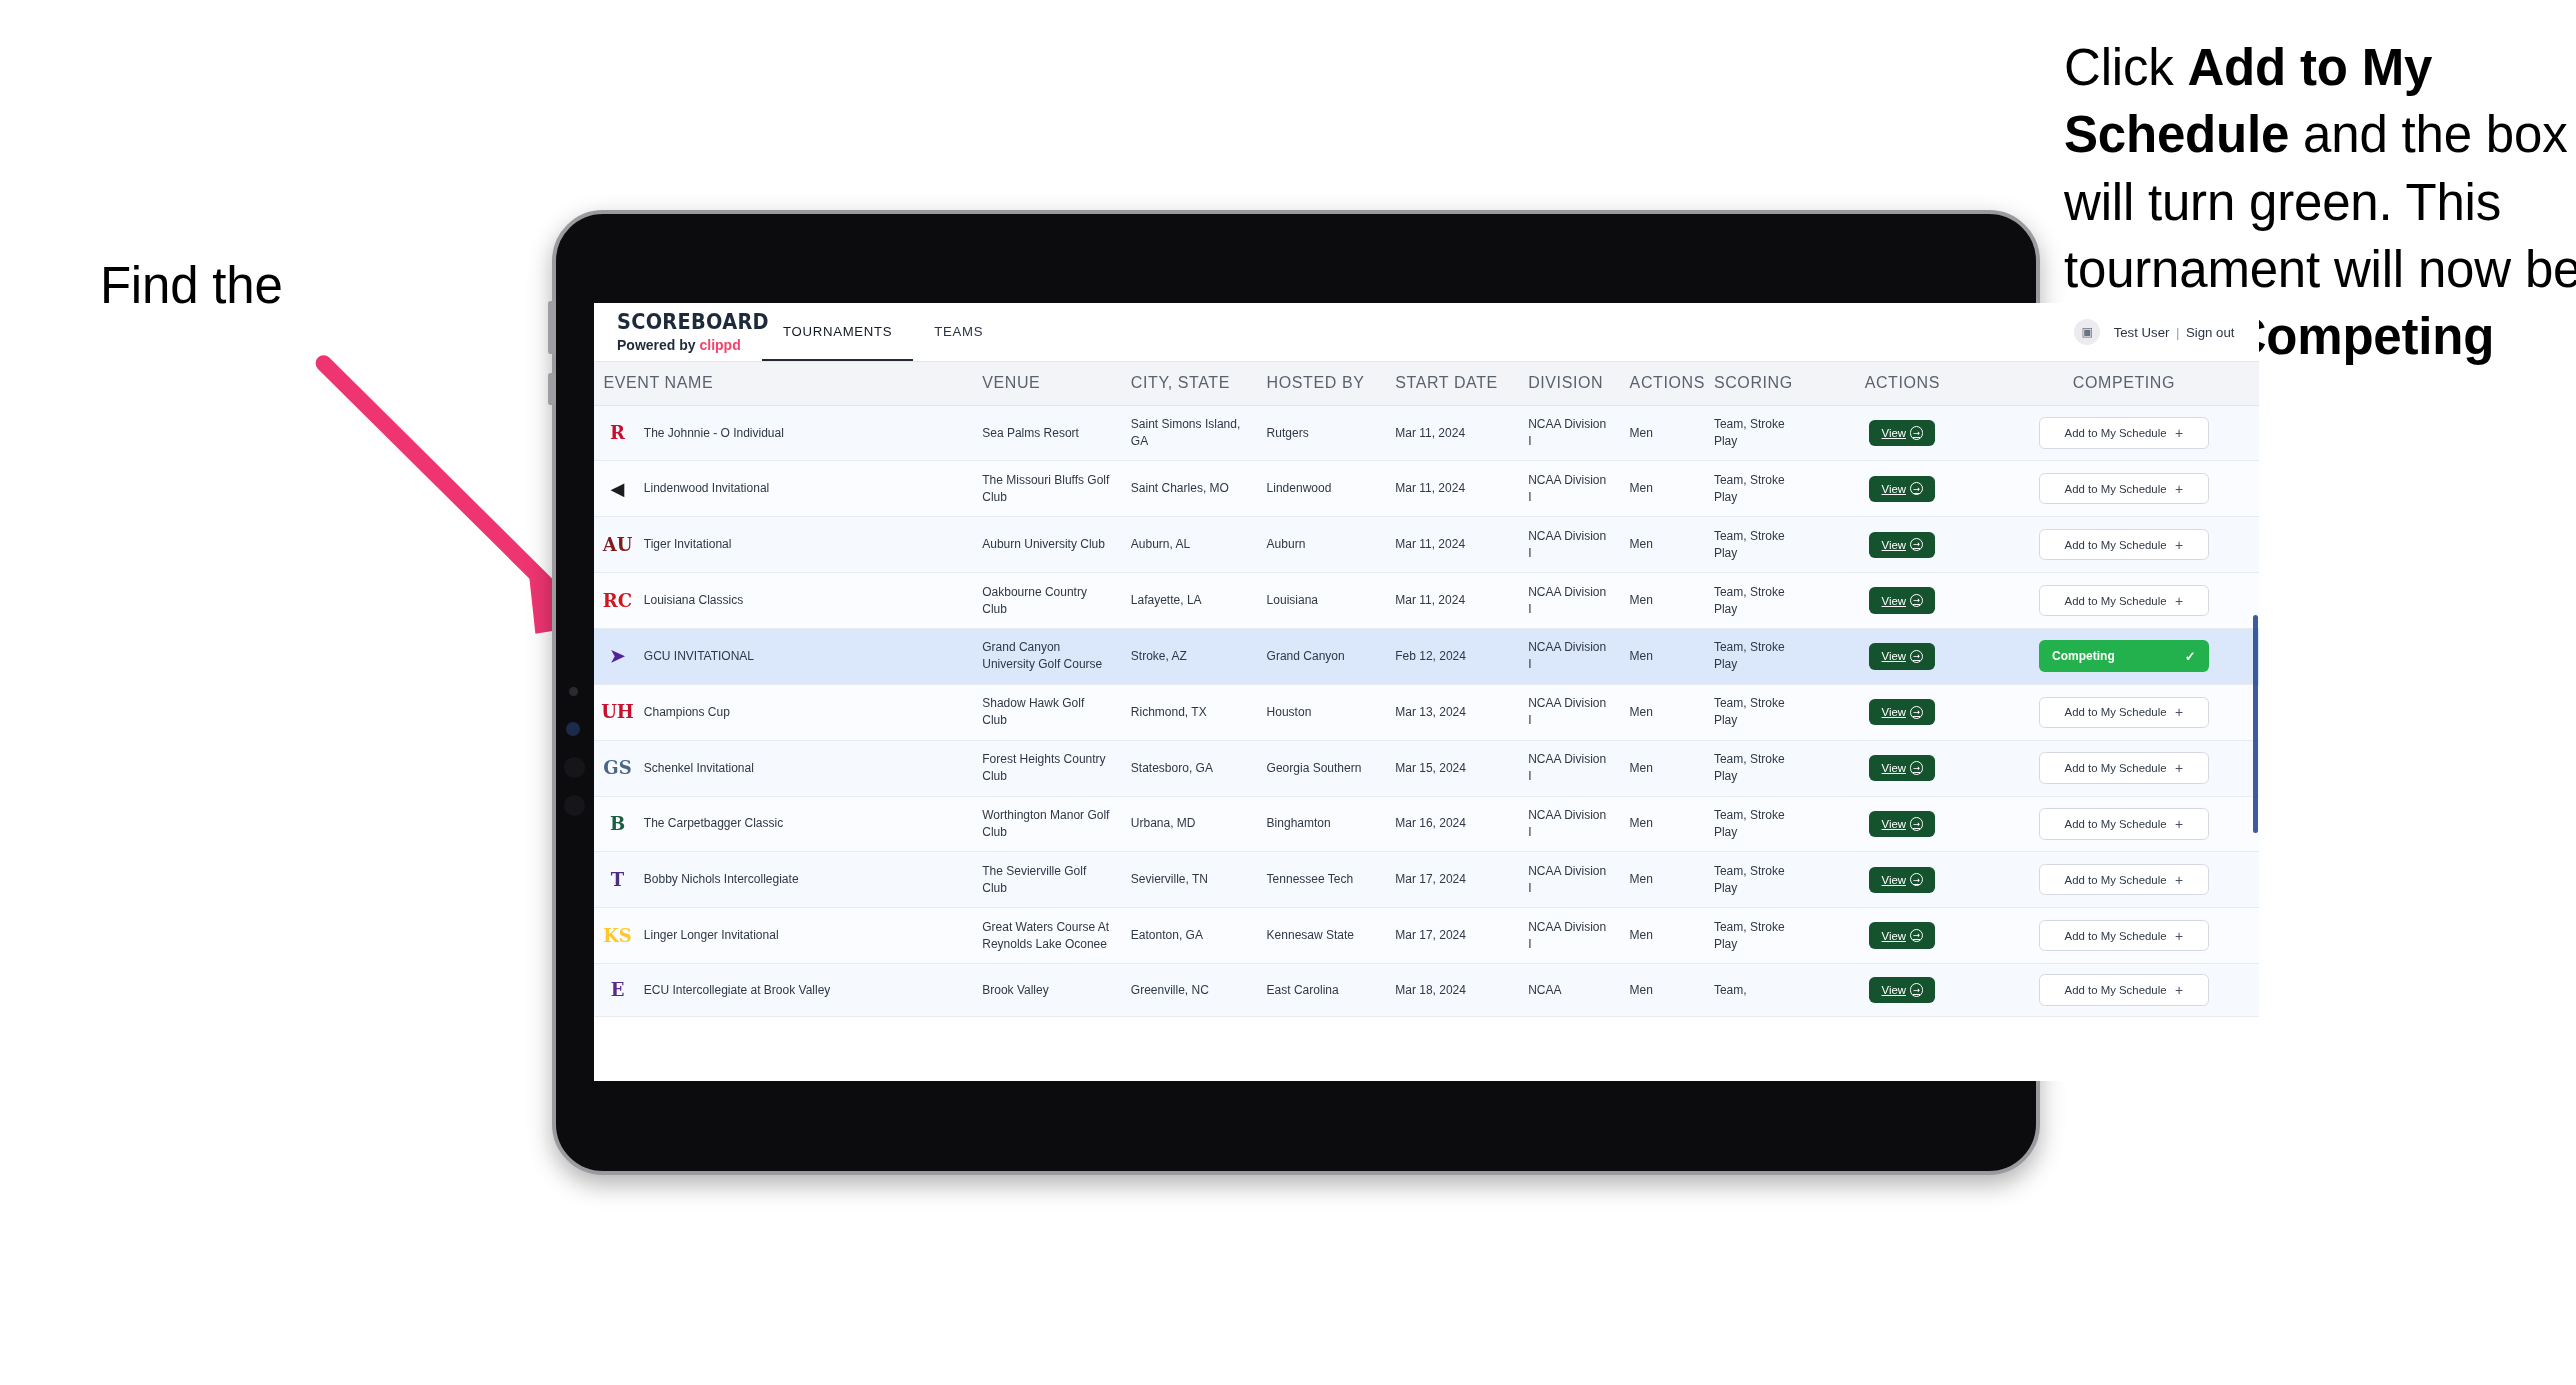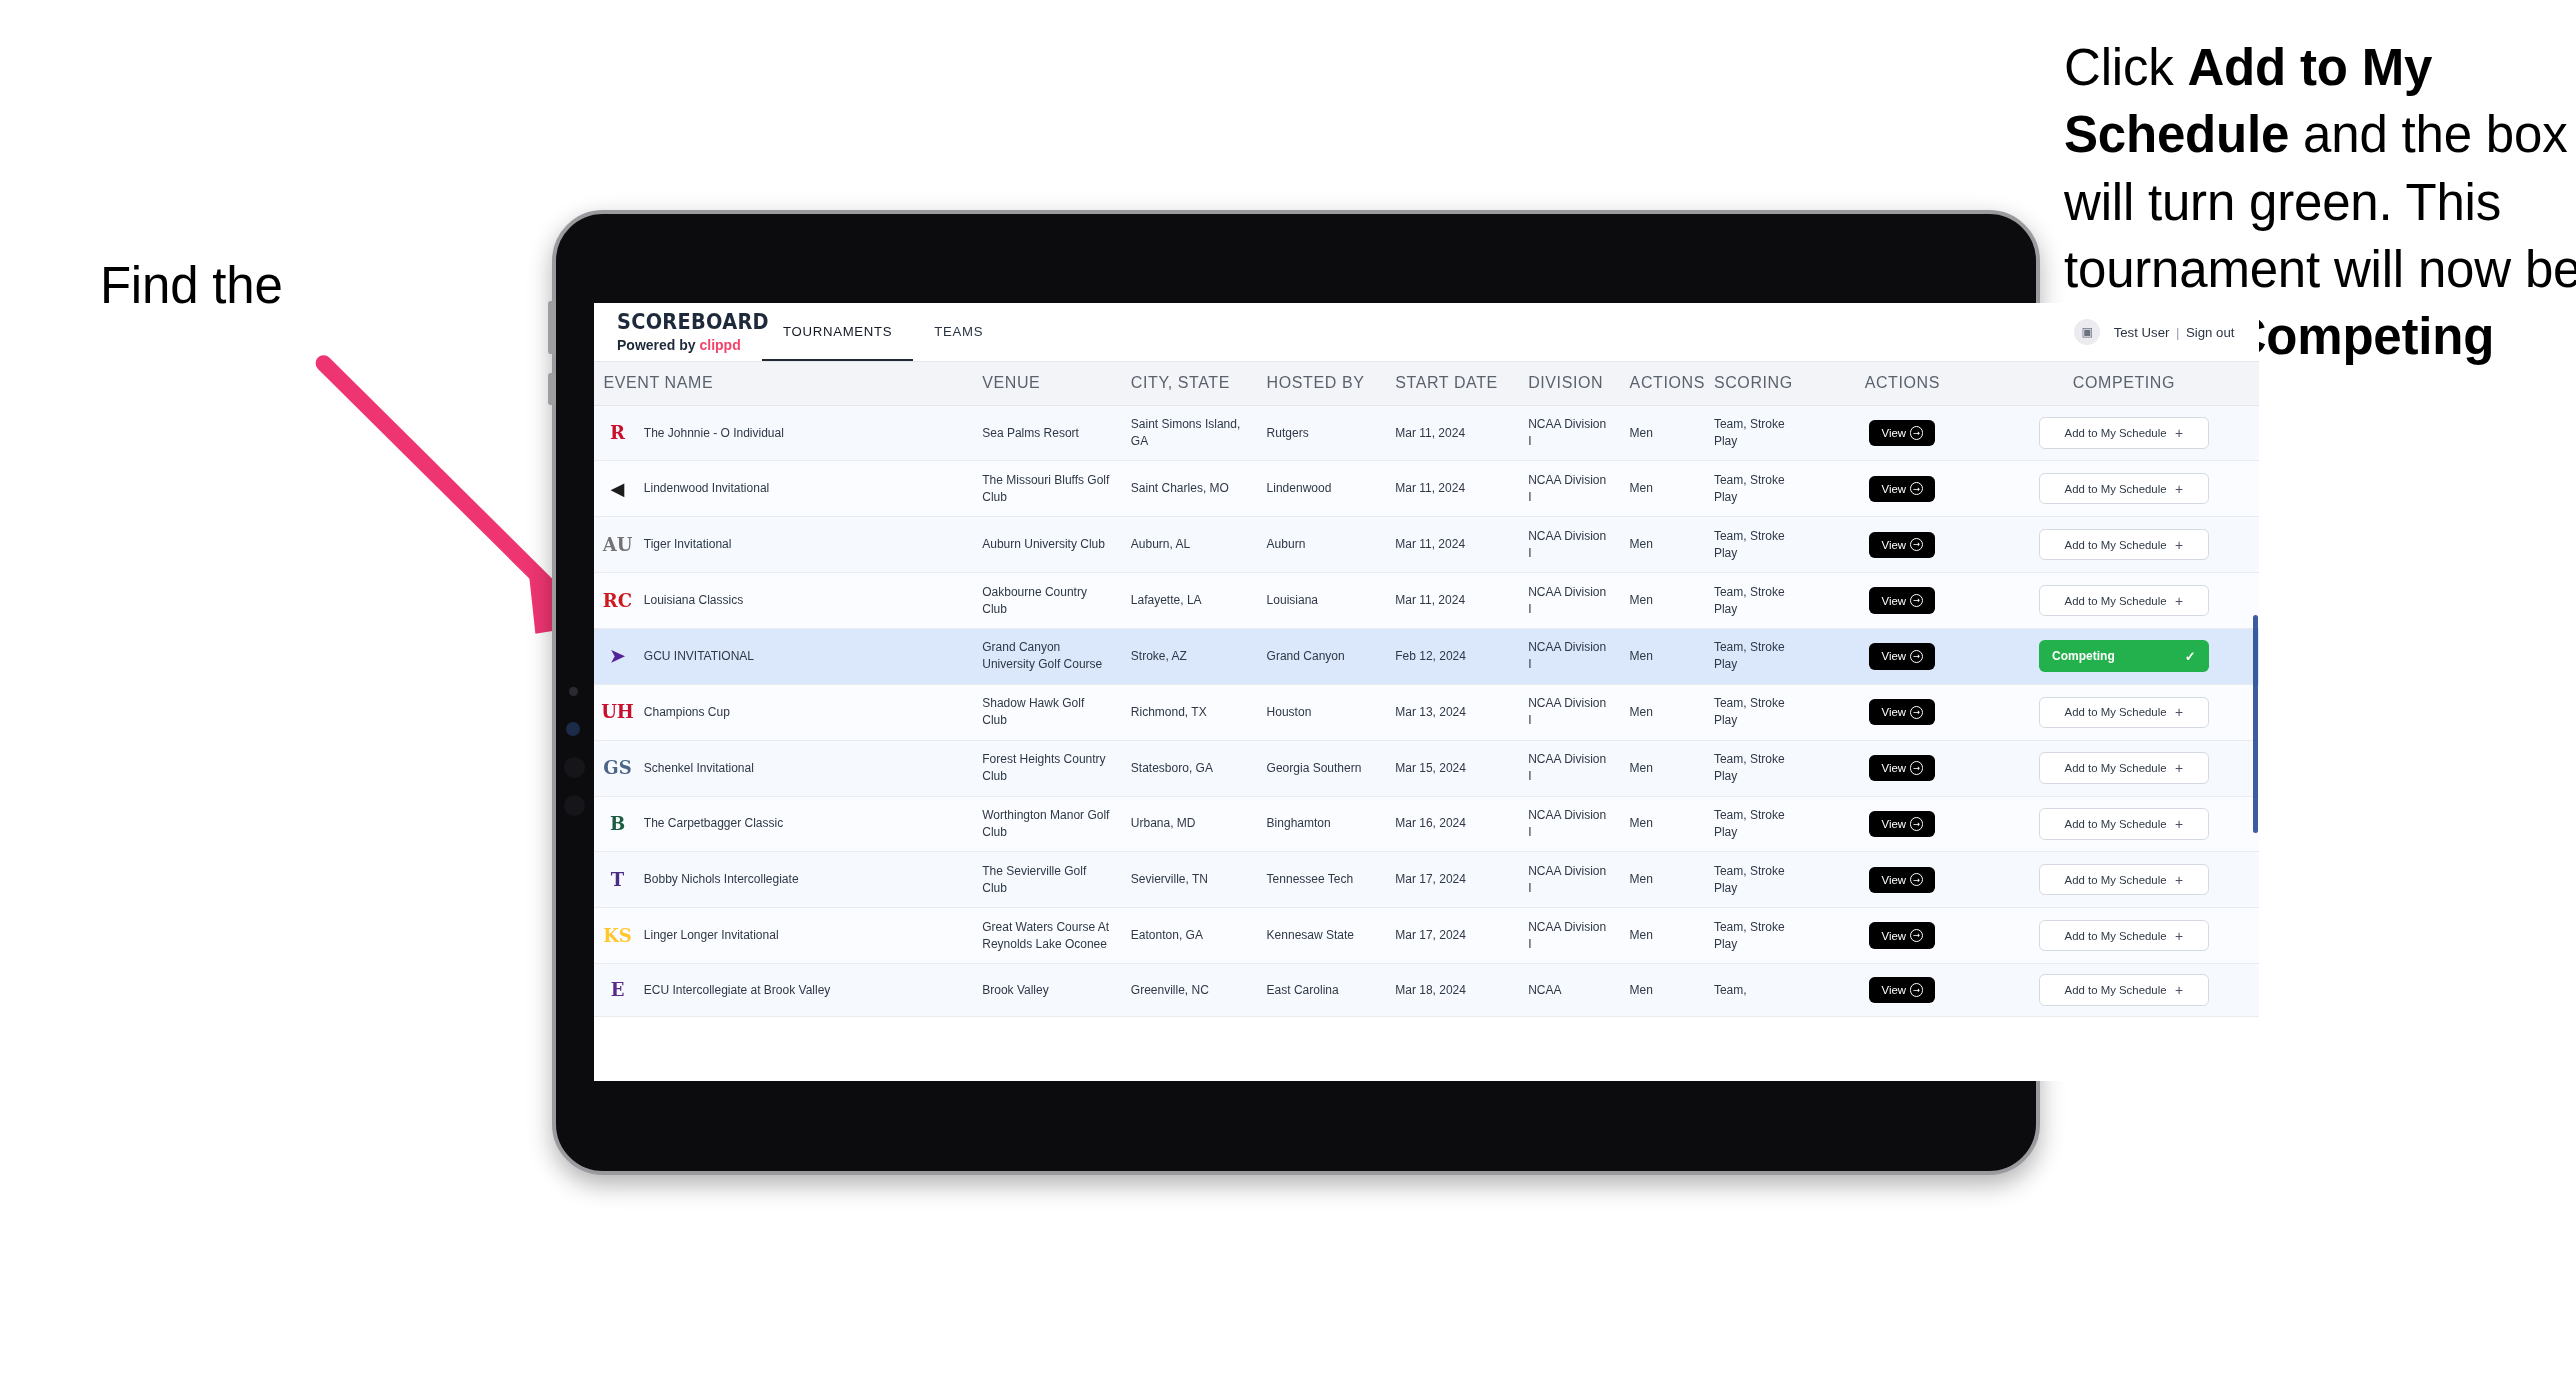--- a/index.html
+++ b/index.html
@@ -134,23 +134,23 @@
     display: flex; align-items: center; justify-content: center;
     font-weight: 900; font-size: 18px; line-height: 1;
     font-family: "DejaVu Serif", serif;
   }
   .evt-name { font-size: 12px; color: #2f3846; }
 
   .cell-ctr { text-align: center; }
 
   .btn-view {
     display: inline-flex; align-items: center; gap: 4px;
-    background: #000000; color: #fff;
+    background: #14532d; color: #fff;
     font-size: 11.4px; padding: 6.6px 12.3px; border-radius: 5.7px;
-    cursor: pointer; border: none;
+    cursor: pointer; border: none; text-decoration: underline;
   }
   .btn-view .ico {
     width: 13.2px; height: 13.2px; border-radius: 50%;
     border: 1.3px solid #fff; display:inline-flex;
     align-items:center; justify-content:center;
     font-size: 8.5px; line-height: 1;
   }
   .btn-add {
     display: inline-flex; align-items: center; justify-content: center;
     gap: 8.5px; width: 170px;
@@ -288,21 +288,21 @@
                   <span class="ico">➞</span>
                 </button></td>
               <td class="cell-ctr"><button class="btn-add">
                   <span>Add to My Schedule</span>
                   <span class="plus">+</span>
                 </button></td>
             </tr>
             <tr>
               <td>
                 <div class="evt">
-                  <span class="logo" style="color:#737373">AU</span>
+                  <span class="logo" style="color:#7f1d1d">AU</span>
                   <span class="evt-name">Tiger Invitational</span>
                 </div>
               </td>
               <td>Auburn University Club</td>
               <td>Auburn, AL</td>
               <td>Auburn</td>
               <td>Mar 11, 2024</td>
               <td>NCAA Division I</td>
               <td>Men</td>
               <td>Team, Stroke Play</td>

